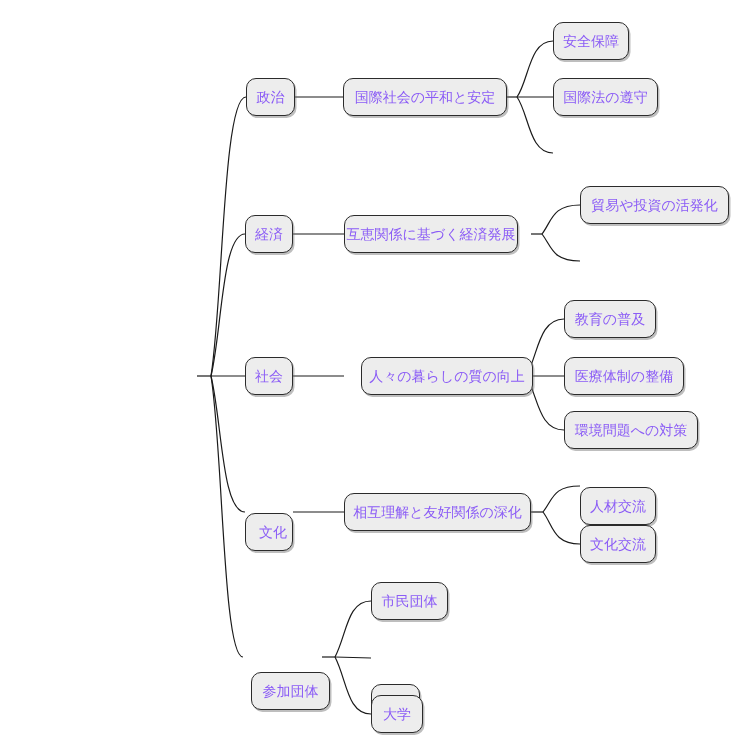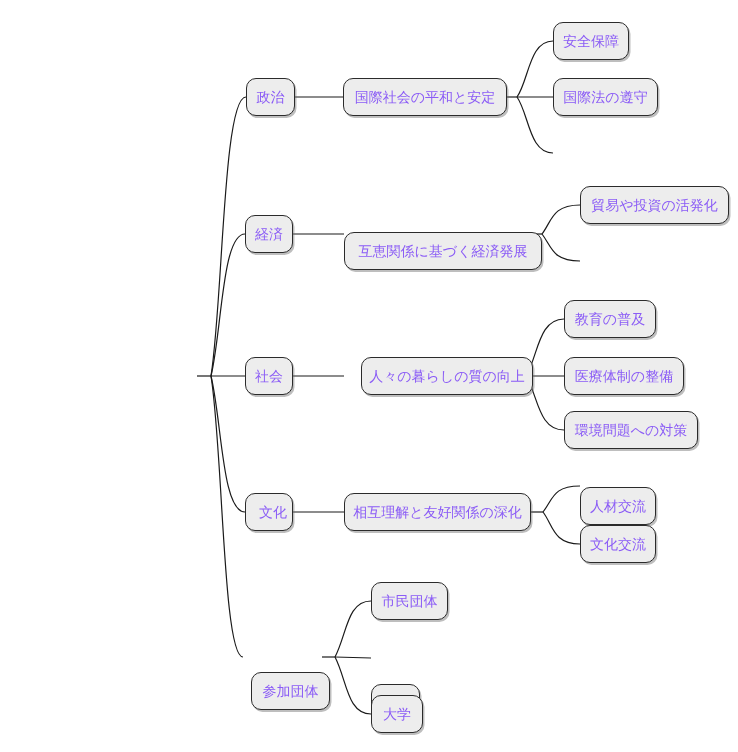--- a/index.html
+++ b/index.html
@@ -95,25 +95,25 @@
       <path d="M335,657 C347,634 347,601 371,601"></path>
       <path d="M335,657 L371,658"></path>
       <path d="M335,657 C347,680 347,714 371,714"></path>
     </g>
   </svg>
 
 
   <div class="node" style="left:246px; top:78px; width:49px; height:38px;">政治</div>
   <div class="node" style="left:245px; top:215px; width:48px; height:38px;">経済</div>
   <div class="node" style="left:245px; top:357px; width:48px; height:38px;">社会</div>
-  <div class="node" style="left:245px; top:493px; width:48px; height:38px;padding-left:8px;">文化</div>
+  <div class="node" style="left:245px; top:513px; width:48px; height:38px;padding-left:8px;">文化</div>
   <div class="node" style="left:243px; top:672px; width:79px; height:38px;margin-left:8px;">参加団体</div>
 
   <div class="node" style="left:343px; top:78px; width:164px; height:38px;">国際社会の平和と安定</div>
-  <div class="node" style="left:344px; top:232px; width:198px; height:38px;">互恵関係に基づく経済発展</div>
+  <div class="node" style="left:344px; top:215px; width:174px; height:38px;">互恵関係に基づく経済発展</div>
   <div class="node" style="left:344px; top:357px; width:172px; height:38px;margin-left:17px;">人々の暮らしの質の向上</div>
   <div class="node" style="left:344px; top:493px; width:187px; height:38px;">相互理解と友好関係の深化</div>
 
   <div class="node" style="left:553px; top:22px; width:76px; height:38px;">安全保障</div>
   <div class="node" style="left:553px; top:78px; width:105px; height:38px;">国際法の遵守</div>
 
   <div class="node" style="left:580px; top:186px; width:149px; height:38px;">貿易や投資の活発化</div>
 
   <div class="node" style="left:564px; top:300px; width:92px; height:38px;">教育の普及</div>
   <div class="node" style="left:564px; top:357px; width:120px; height:38px;">医療体制の整備</div>

